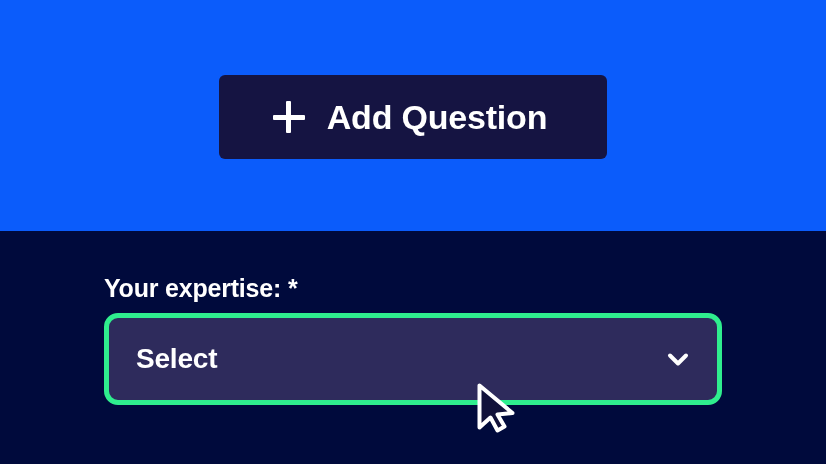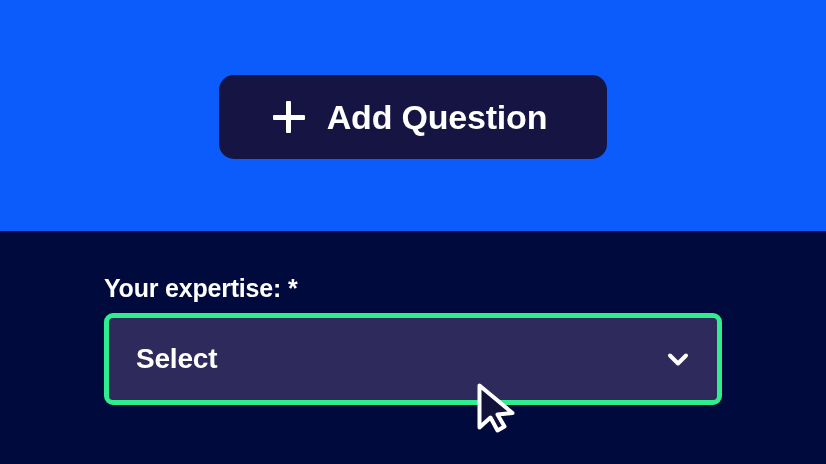--- a/index.html
+++ b/index.html
@@ -31,21 +31,21 @@
   }
 
   
   .add-question-button {
     position: absolute;
     left: 219px;
     top: 75px;
     width: 388px;
     height: 84px;
     background: #151442;
-    border-radius: 15px;
+    border-radius: 6px;
     display: flex;
     align-items: center;
     justify-content: center;
     gap: 22px;
     cursor: pointer;
     box-sizing: border-box;
     padding-right: 6px;
   }
   .plus-icon {
     position: relative;
@@ -107,21 +107,21 @@
   
   .select-control {
     position: absolute;
     left: 104px;
     top: 82px;
     width: 618px;
     height: 92px;
     box-sizing: border-box;
     background: #2e2b5c;
     border: 5px solid #2fee8e;
-    border-radius: 9px;
+    border-radius: 14px;
     display: flex;
     align-items: center;
     cursor: pointer;
     padding: 0 26px 0 27px;
   }
   .select-value {
     color: #ffffff;
     font-size: 28px;
     font-weight: bold;
     letter-spacing: -0.2px;

